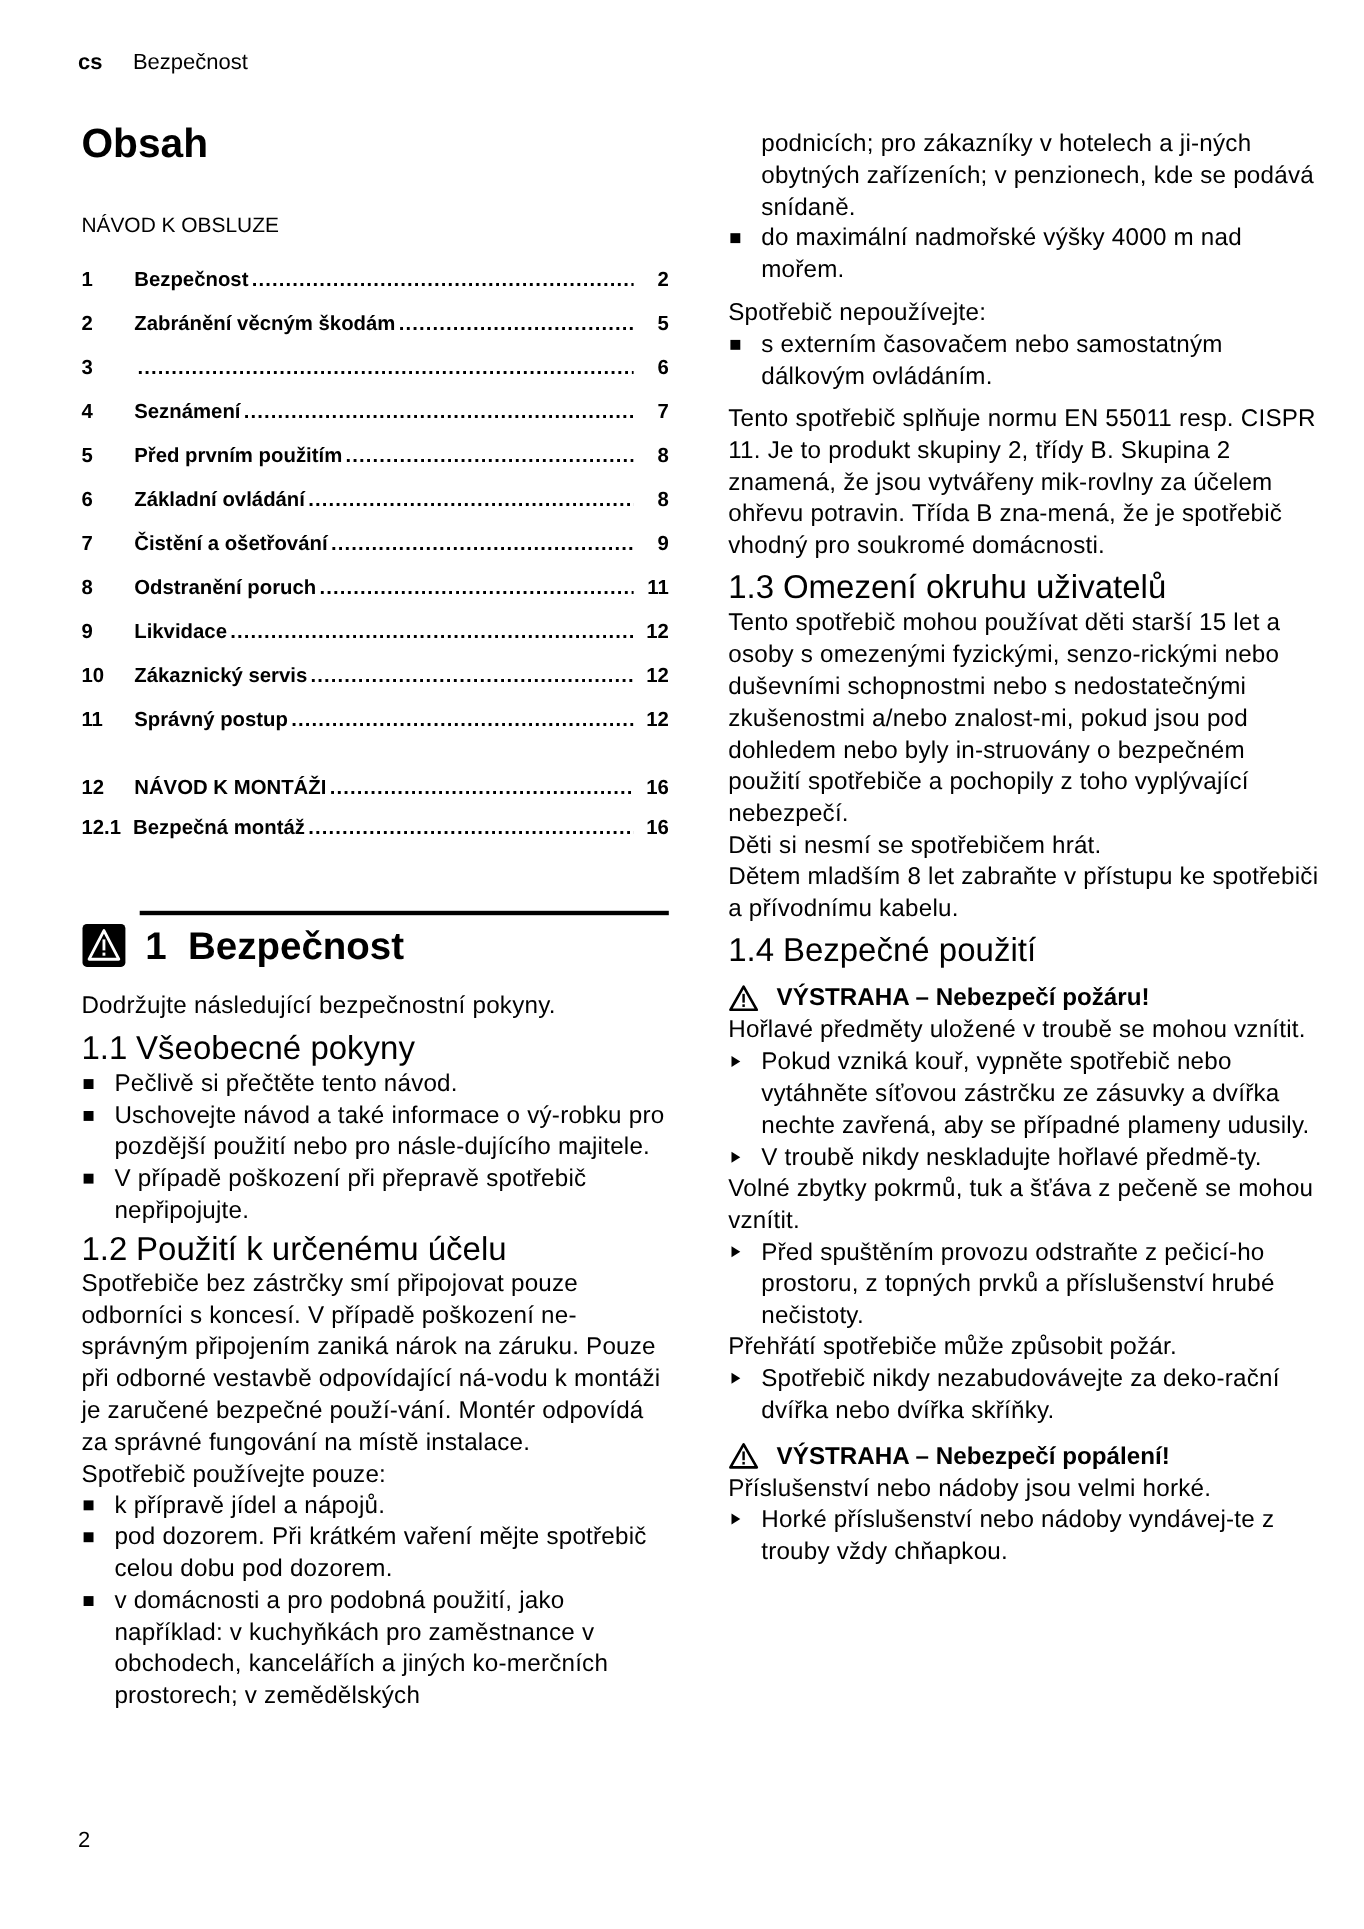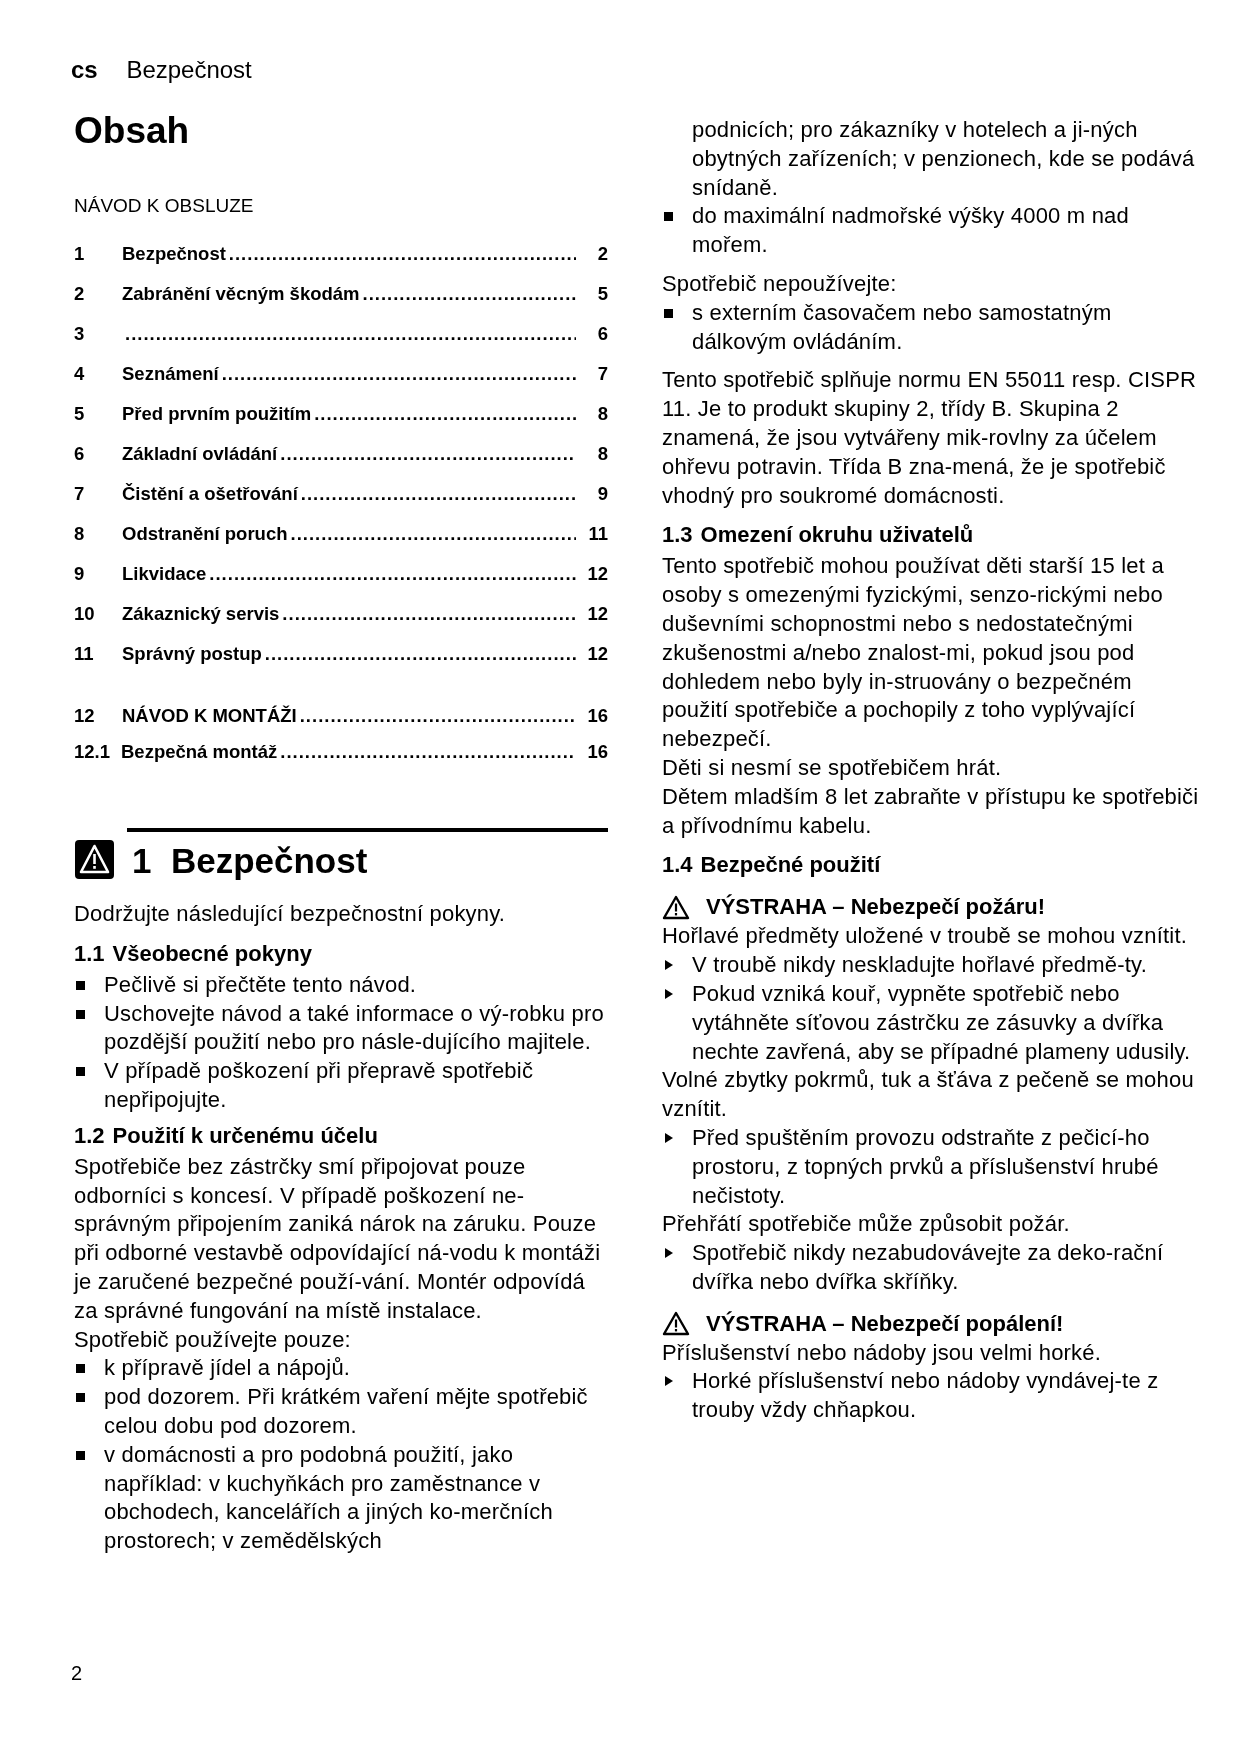--- a/index.html
+++ b/index.html
@@ -1,20 +1,20 @@
 <!DOCTYPE html>
 <html><head>
   <meta charset="utf-8">
   <style>
     html, body { margin: 0; padding: 0; background: #ffffff; }
     body {
       width: 1240px; height: 1754px; position: relative; overflow: hidden;
       color: #000; font-family: "Liberation Sans", sans-serif;
     }
-    .header { position: absolute; left: 71px; top: 56px; font-size: 24px; text-align: center; }
+    .header { position: absolute; left: 71px; top: 46px; font-size: 20px; text-align: center; }
     .header .lang { font-weight: bold; margin-right: 22px; }
     .header .crumb { font-weight: normal; }
 
     .col-left { position: absolute; left: 74px; top: 108px; width: 534px; }
     .col-right { position: absolute; left: 662px; top: 116px; width: 540px; }
 
     h1.toc-title { font-size: 37px; font-weight: bold; margin: 0; line-height: 46px; }
     .toc-sub { font-size: 19px; font-weight: normal; margin: 40px 0 0 0; line-height: 24px; }
     .toc { margin-top: 16px; }
     .toc-row {
@@ -37,21 +37,21 @@
     .sec-head .warnbox {
       position: absolute; left: 1px; top: 14px; width: 39px; height: 39px;
       background: #000; border-radius: 4px;
     }
     .sec-head .title {
       position: absolute; left: 58px; top: 13px; font-size: 35px; font-weight: bold; line-height: 44px;
     }
 
     p, .para { margin: 0; font-size: 22px; line-height: 28.8px; letter-spacing: 0.2px; }
     .lead { margin-top: 8px; }
-    h3 { margin: 10px 0 2px 0; font-size: 22px; font-weight: bold; line-height: 30px; }
+    h3 { margin: 10px 0 2px 0; font-size: 30px; font-weight: normal; line-height: 30px; }
     h3 .n { margin-right: 8px; }
     ul.sq, ul.tri { list-style: none; margin: 0; padding: 0; }
     ul.sq li, ul.tri li { position: relative; padding-left: 30px; font-size: 22px; line-height: 28.8px; letter-spacing: 0.2px; }
     ul.sq li::before {
       content: ""; position: absolute; left: 2px; top: 10px; width: 9px; height: 9px; background: #000;
     }
     ul.tri li::before {
       content: ""; position: absolute; left: 3px; top: 9px; width: 0; height: 0;
       border-top: 5px solid transparent; border-bottom: 5px solid transparent; border-left: 8px solid #000;
     }
@@ -210,22 +210,22 @@
   <div class="warn-head">
     <svg width="28" height="25" viewBox="0 0 28 25">
       <path d="M14 2 L26 23 L2 23 Z" fill="none" stroke="#000" stroke-width="2.4" stroke-linejoin="round"></path>
       <rect x="12.9" y="8.5" width="2.2" height="8" fill="#000"></rect>
       <rect x="12.9" y="18" width="2.2" height="2.4" fill="#000"></rect>
     </svg>
     <span>VÝSTRAHA – Nebezpečí požáru!</span>
   </div>
   <p>Hořlavé předměty uložené v troubě se mohou vznítit.</p>
   <ul class="tri">
+    <li>Pokud vzniká kouř, vypněte spotřebič nebo vytáhněte síťovou zástrčku ze zásuvky a dvířka nechte zavřená, aby se případné plameny udusily.</li>
     <li>V troubě nikdy neskladujte hořlavé předmě-ty.</li>
-    <li>Pokud vzniká kouř, vypněte spotřebič nebo vytáhněte síťovou zástrčku ze zásuvky a dvířka nechte zavřená, aby se případné plameny udusily.</li>
   </ul>
   <p>Volné zbytky pokrmů, tuk a šťáva z pečeně se mohou vznítit.</p>
   <ul class="tri">
     <li>Před spuštěním provozu odstraňte z pečicí-ho prostoru, z topných prvků a příslušenství hrubé nečistoty.</li>
   </ul>
   <p>Přehřátí spotřebiče může způsobit požár.</p>
   <ul class="tri">
     <li>Spotřebič nikdy nezabudovávejte za deko-rační dvířka nebo dvířka skříňky.</li>
   </ul>
 

